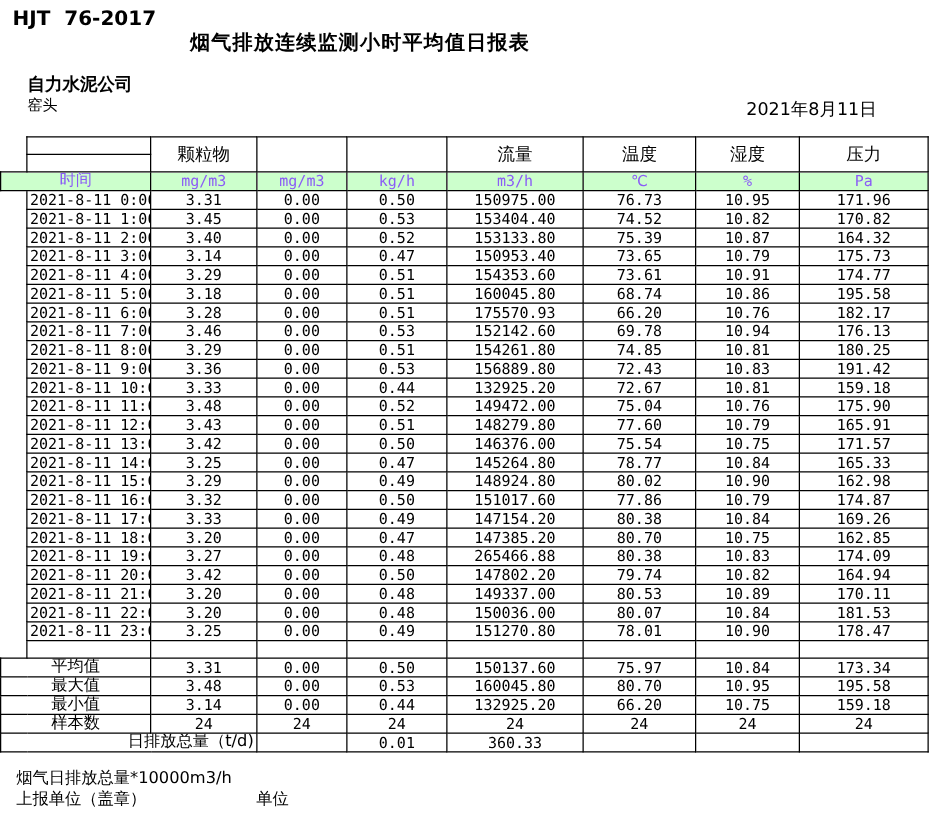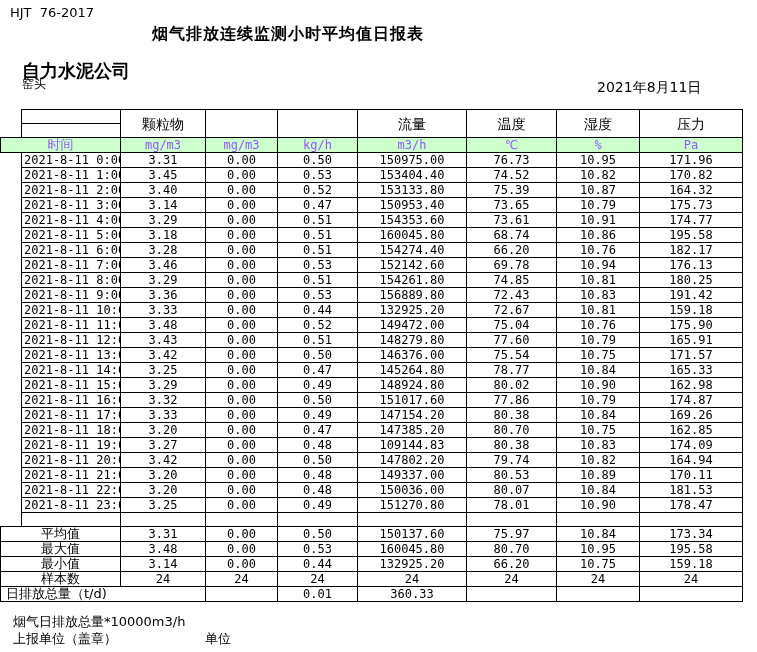--- a/index.html
+++ b/index.html
@@ -2,40 +2,40 @@
 <html><head>
 <meta charset="utf-8">
 <style>
   * { box-sizing: border-box; }
   html,body { margin:0; padding:0; }
   body {
     width:757px; height:652px; position:relative; background:#ffffff;
     font-family:"DejaVu Sans", sans-serif; color:#000;
   }
   .abs { position:absolute; }
-  .doc-code { left:10px; top:5px; font-size:13px; font-weight:normal; white-space:pre; }
+  .doc-code { left:10px; top:5px; font-size:16px; font-weight:bold; white-space:pre; }
   .title { left:152px; top:24px; font-size:16px; font-weight:bold; letter-spacing:1px; }
-  .company { left:22px; top:59px; font-size:18px; font-weight:bold; }
+  .company { left:22px; top:59px; font-size:14px; font-weight:bold; }
   .location { left:22px; top:76px; font-size:12px; font-weight:normal;text-align:right; }
   .date { left:597px; top:79px; font-size:14px; }
 
   table.report {
     position:absolute; left:0; top:109px;
     border-collapse:collapse; table-layout:fixed; width:742px;
   }
   td {
     border:1px solid #000; padding:0 2px; height:14px; line-height:14px;
     font-family:"DejaVu Sans Mono","DejaVu Sans",monospace; font-size:12px;
     text-align:center; white-space:nowrap; overflow:hidden;
   }
   td.nb { border:none; }
   td.param { font-family:"DejaVu Sans",sans-serif; font-size:14px; }
   tr.green td { background:#ccffcc; color:#8b5cf6; }
   td.cjk { font-family:"DejaVu Sans",sans-serif; font-size:13px; }
-  td.left { text-align:left; padding-left:5px; }
+  td.left { text-align:right; padding-left:5px; }
 
   .note1 { left:13px; top:613px; font-size:13px;text-align:center; }
   .note2 { left:13px; top:630px; font-size:13px; }
   .note3 { left:205px; top:630px; font-size:13px; }
 </style>
 </head>
 <body>
 
 <div class="abs doc-code">HJT  76-2017</div>
 <div class="abs title">烟气排放连续监测小时平均值日报表</div>
@@ -148,21 +148,21 @@
         <td>68.74</td>
         <td>10.86</td>
         <td>195.58</td>
       </tr>
       <tr>
         <td class="nb"></td>
         <td>2021-8-11 6:00</td>
         <td>3.28</td>
         <td>0.00</td>
         <td>0.51</td>
-        <td>154274.40</td>
+        <td>175570.93</td>
         <td>66.20</td>
         <td>10.76</td>
         <td>182.17</td>
       </tr>
       <tr>
         <td class="nb"></td>
         <td>2021-8-11 7:00</td>
         <td>3.46</td>
         <td>0.00</td>
         <td>0.53</td>
@@ -291,21 +291,21 @@
         <td>80.70</td>
         <td>10.75</td>
         <td>162.85</td>
       </tr>
       <tr>
         <td class="nb"></td>
         <td>2021-8-11 19:00</td>
         <td>3.27</td>
         <td>0.00</td>
         <td>0.48</td>
-        <td>109144.83</td>
+        <td>265466.88</td>
         <td>80.38</td>
         <td>10.83</td>
         <td>174.09</td>
       </tr>
       <tr>
         <td class="nb"></td>
         <td>2021-8-11 20:00</td>
         <td>3.42</td>
         <td>0.00</td>
         <td>0.50</td>

